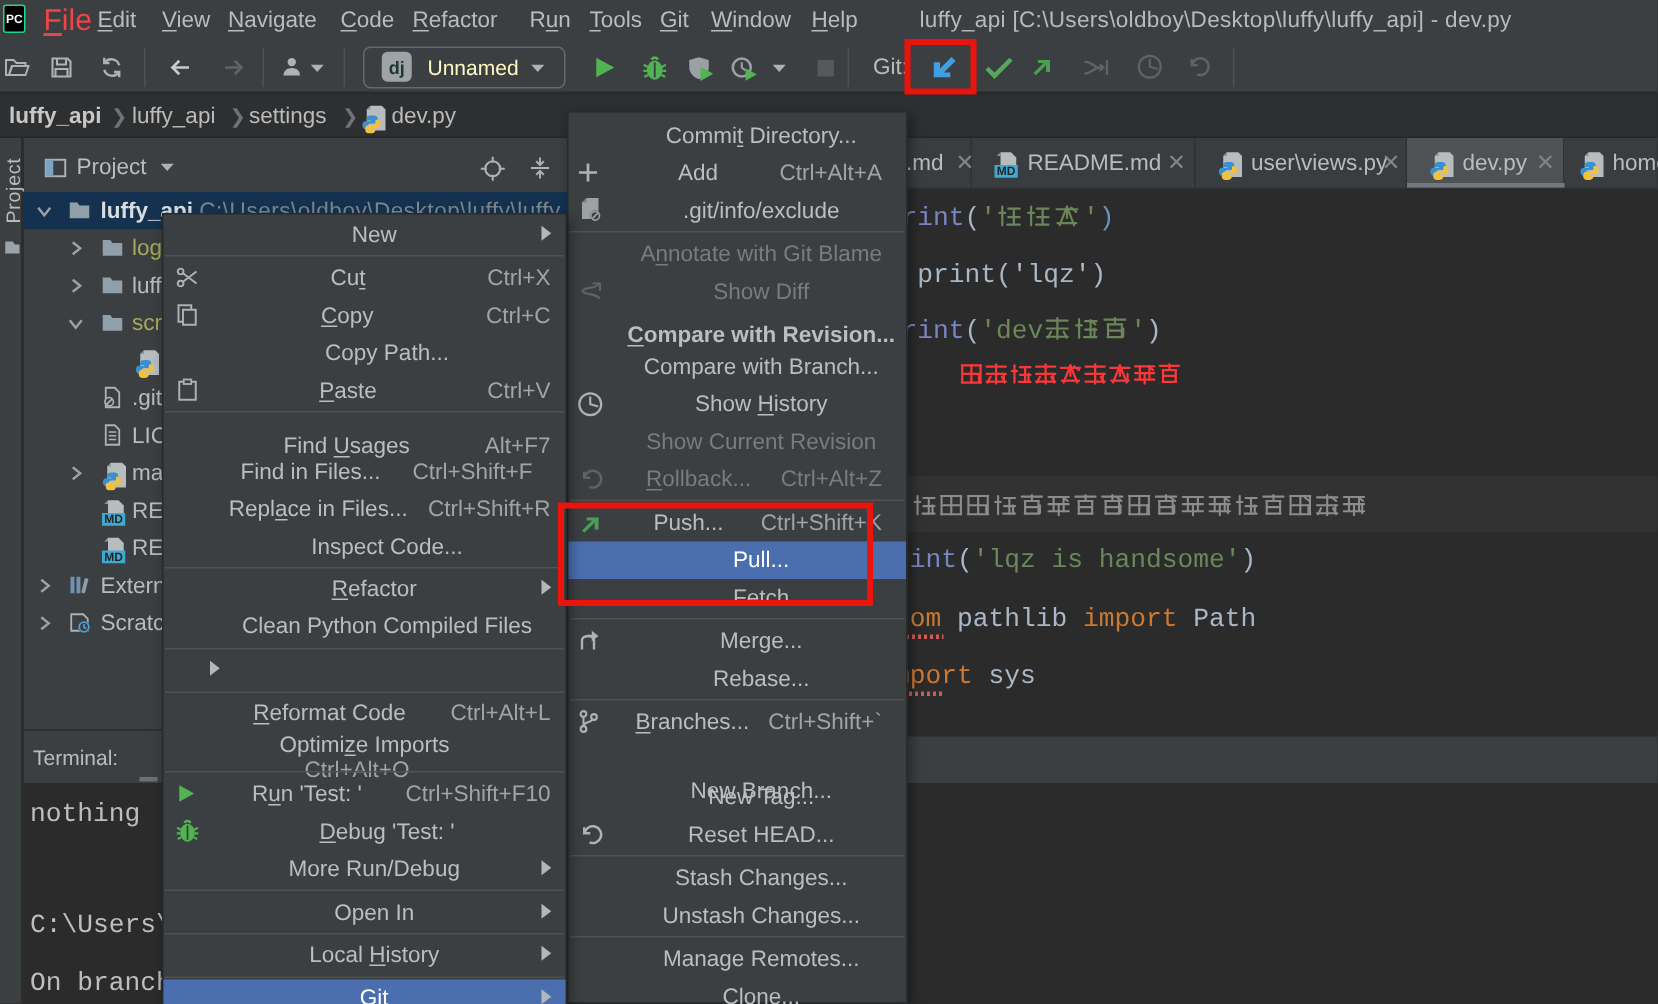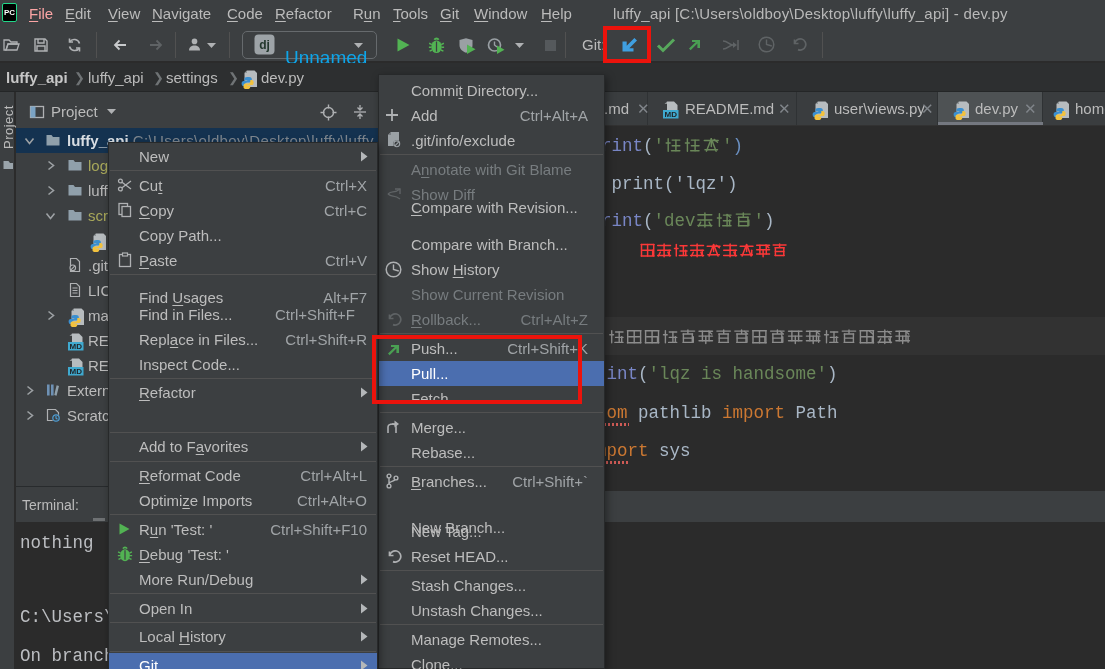--- a/index.html
+++ b/index.html
@@ -1,34 +1,34 @@
 <!DOCTYPE html>
 <html><head><meta charset="utf-8"><style>
 * { margin:0; padding:0; box-sizing:border-box; }
 html,body { width:1105px; height:669px; overflow:hidden; background:#2b2b2b;
   font-family:"Liberation Sans", sans-serif; }
 .abs { position:absolute; }
 .ic { display:inline-flex; align-items:center; justify-content:center; }
 .ic svg { display:block; }
 .mi { position:absolute; left:0; right:0; height:25px; display:flex; align-items:center; color:#bdbdbd; font-size:15px; }
-.mi .lbl { flex:1; white-space:nowrap; }
+.mi .lbl { flex:1; white-space:nowrap;text-align:center; }
 .mi .sc { color:#a0a4a7; margin-right:10px; white-space:nowrap; }
 .mi .arr { margin-right:9px; }
 .mi.dis { color:#777c7f; }
 .mi.dis .sc { color:#777c7f; }
 .msep { position:absolute; left:1px; right:1px; height:1px; background:#515151; }
 .icbox { display:flex; justify-content:flex-start; align-items:center; padding-left:2px; }
 u { text-decoration:underline; text-underline-offset:2px; }
 </style></head>
 <body>
 <div class="abs" style="left:0;top:0;width:1105px;height:669px;background:#2b2b2b">
 
 <div class="abs" style="left:0;top:0;width:1105px;height:28px;background:#3c3f41"></div>
 <div class="abs ic" style="left:2px;top:3px;width:15px;height:19px;background:#000;border:1.5px solid #21d789;border-radius:2px;color:#fff;font-size:8px;font-weight:bold;font-family:'Liberation Sans'">PC</div>
-<div class="abs" style="left:29px;top:4px;height:20px;line-height:20px;color:#fca5a5;font-size:15px"><u>F</u>ile</div>
+<div class="abs" style="left:29px;top:4px;height:20px;line-height:20px;color:#ef4444;font-size:20px"><u>F</u>ile</div>
 <div class="abs" style="left:65px;top:4px;height:20px;line-height:20px;color:#bbbbbb;font-size:15px"><u>E</u>dit</div>
 <div class="abs" style="left:108px;top:4px;height:20px;line-height:20px;color:#bbbbbb;font-size:15px"><u>V</u>iew</div>
 <div class="abs" style="left:152px;top:4px;height:20px;line-height:20px;color:#bbbbbb;font-size:15px"><u>N</u>avigate</div>
 <div class="abs" style="left:227px;top:4px;height:20px;line-height:20px;color:#bbbbbb;font-size:15px"><u>C</u>ode</div>
 <div class="abs" style="left:275px;top:4px;height:20px;line-height:20px;color:#bbbbbb;font-size:15px"><u>R</u>efactor</div>
 <div class="abs" style="left:353px;top:4px;height:20px;line-height:20px;color:#bbbbbb;font-size:15px">R<u>u</u>n</div>
 <div class="abs" style="left:393px;top:4px;height:20px;line-height:20px;color:#bbbbbb;font-size:15px"><u>T</u>ools</div>
 <div class="abs" style="left:440px;top:4px;height:20px;line-height:20px;color:#bbbbbb;font-size:15px"><u>G</u>it</div>
 <div class="abs" style="left:474px;top:4px;height:20px;line-height:20px;color:#bbbbbb;font-size:15px"><u>W</u>indow</div>
 <div class="abs" style="left:541px;top:4px;height:20px;line-height:20px;color:#bbbbbb;font-size:15px"><u>H</u>elp</div>
@@ -78,21 +78,21 @@
       </svg>
     </div>
 <div class="abs" style="left:229px;top:32px;width:1px;height:26px;background:#515151"></div>
 <div class="abs" style="left:242px;top:31px;width:135px;height:28px;border:1px solid #666a6d;border-radius:5px"></div>
 <div class="abs ic" style="left:254px;top:34px">
       <svg width="21" height="21" viewBox="0 0 21 21" style="">
         <rect x="0.5" y="0.5" width="20" height="20" rx="4" fill="#9da3a7"></rect>
         <text x="10.5" y="15" font-family="Liberation Sans" font-size="12" font-weight="bold" fill="#22372c" text-anchor="middle">dj</text>
       </svg>
     </div>
-<div class="abs" style="left:285px;top:48px;color:#0ea5e9;font-size:19px;height:20px;line-height:20px">Unnamed</div>
+<div class="abs" style="left:285px;top:35px;color:#fef9c3;font-size:14px;height:20px;line-height:20px">Unnamed</div>
 <div class="abs ic" style="left:354px;top:43px">
       <svg width="9" height="5" viewBox="0 0 9 5" style="">
         <path d="M0 0h9L4.5 5z" fill="#afb1b3"></path>
       </svg>
     </div>
 <div class="abs ic" style="left:395px;top:37px">
       <svg width="16" height="16" viewBox="0 0 16 16" style="">
         <path d="M2.5 1.5L14.5 8.0L2.5 14.5z" fill="#52b353"></path>
       </svg>
     </div>
@@ -684,21 +684,21 @@
       </div>
       <div class="mi dis" style="top:106.5px;">
         <div class="icbox" style="margin-left:4px;width:28px">
           <svg width="18" height="14" viewBox="0 0 18 14" style="">
             <path d="M3 7c4-4 6 0 12-5M3 7c4 4 6 0 12 5" fill="none" stroke="#5f6365" stroke-width="1.4"></path>
             <path d="M10 2l5 0 0 5" fill="none" stroke="#5f6365" stroke-width="1.4"></path>
           </svg>
         </div>
         <div class="lbl">Show Diff</div>
       </div>
-      <div class="mi" style="top:120px;">
+      <div class="mi" style="top:136px;font-weight:bold;">
         <div class="icbox" style="margin-left:4px;width:28px"></div>
         <div class="lbl"><u>C</u>ompare with Revision...</div>
       </div>
       <div class="mi" style="top:156.5px;">
         <div class="icbox" style="margin-left:4px;width:28px"></div>
         <div class="lbl">Compare with Branch...</div>
       </div>
       <div class="mi" style="top:181.5px;">
         <div class="icbox" style="margin-left:4px;width:28px">
           <svg width="17" height="17" viewBox="0 0 17 17" style="">
@@ -869,35 +869,38 @@
         <div class="lbl">Inspect Code...</div>
       </div>
       <div class="msep" style="top:235.00px"></div>
       <div class="mi" style="top:237.40000000000003px;">
         <div class="icbox" style="margin-left:6px;width:24px"></div>
         <div class="lbl"><u>R</u>efactor</div>
         <div class="arr"><svg width="8" height="11" viewBox="0 0 8 11">
             <path d="M1 0.5L7.5 5.5L1 10.5z" fill="#b4b7b9"></path>
           </svg></div>
       </div>
+      <div class="mi" style="top:262.40000000000003px;">
+        <div class="icbox" style="margin-left:6px;width:24px"></div>
+        <div class="lbl">Clean Python Compiled Files</div>
+      </div>
       <div class="msep" style="top:288.80px"></div>
       <div class="mi" style="top:291.20000000000005px;">
         <div class="icbox" style="margin-left:6px;width:24px"></div>
-        <div class="lbl">Add to F<u>a</u>vorites</div>
         <div class="arr"><svg width="8" height="11" viewBox="0 0 8 11">
             <path d="M1 0.5L7.5 5.5L1 10.5z" fill="#b4b7b9"></path>
           </svg></div>
       </div>
       <div class="msep" style="top:317.60px"></div>
       <div class="mi" style="top:320.00000000000006px;">
         <div class="icbox" style="margin-left:6px;width:24px"></div>
         <div class="lbl"><u>R</u>eformat Code</div>
         <div class="sc" style="margin-right:10px">Ctrl+Alt+L</div>
       </div>
-      <div class="mi" style="top:345.00000000000006px;">
+      <div class="mi" style="top:345.00000000000006px;flex-direction:column;">
         <div class="icbox" style="margin-left:6px;width:24px"></div>
         <div class="lbl">Optimi<u>z</u>e Imports</div>
         <div class="sc" style="margin-right:10px">Ctrl+Alt+O</div>
       </div>
       <div class="msep" style="top:371.40px"></div>
       <div class="mi" style="top:373.80000000000007px;">
         <div class="icbox" style="margin-left:6px;width:24px">
           <svg width="14" height="14" viewBox="0 0 14 14" style="">
             <path d="M2.5 1.5L12.5 7.0L2.5 12.5z" fill="#52b353"></path>
           </svg>

